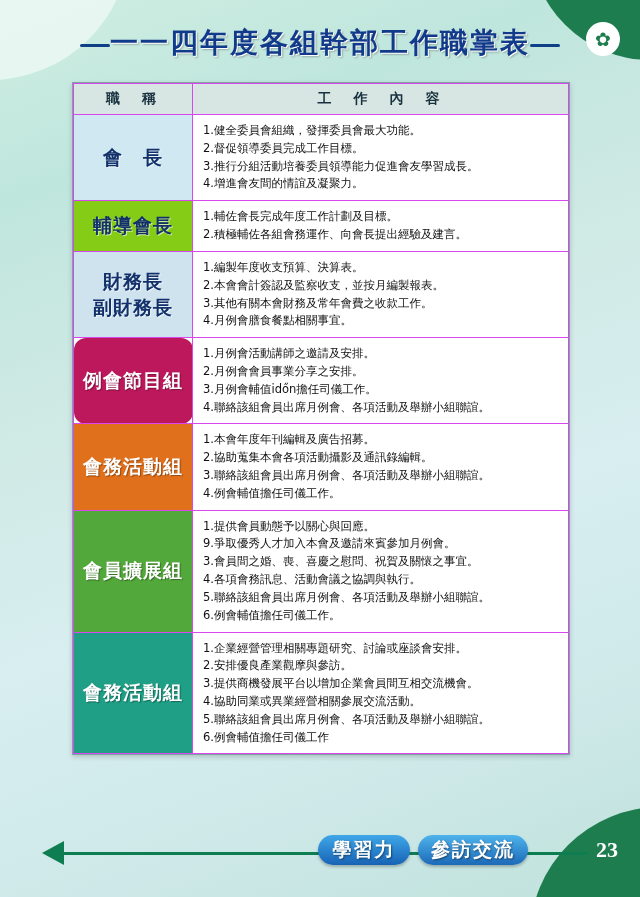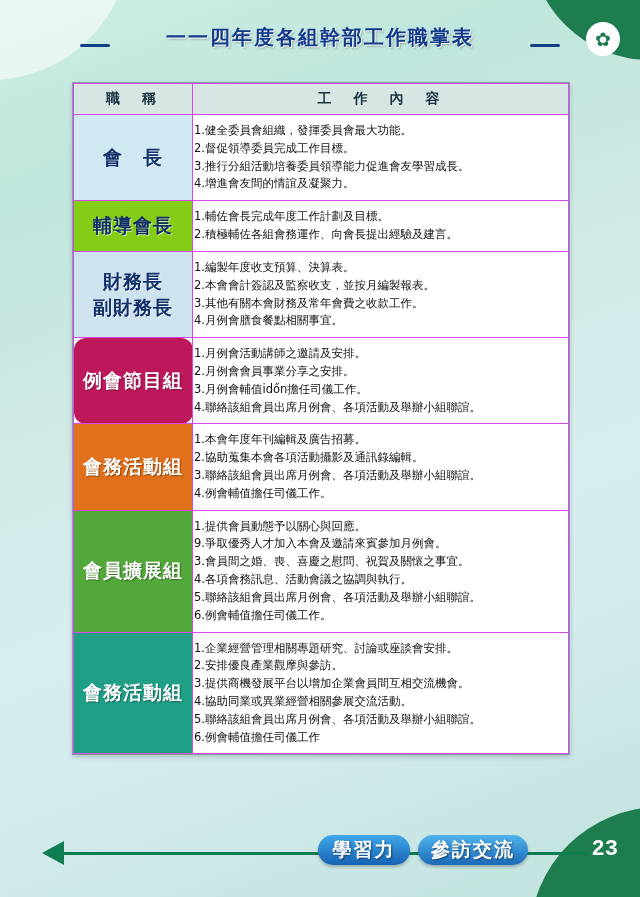--- a/index.html
+++ b/index.html
@@ -56,21 +56,21 @@
     color: #1e7d4e;
     font-size: 19px;
     line-height: 1;
   }
   .title {
     position: absolute;
     left: 0; right: 0; top: 24px;
     text-align: center;
     font-family: "DejaVu Serif", "Liberation Serif", serif;
     font-weight: bold;
-    font-size: 20px;
+    font-size: 28px;
     letter-spacing: 2px;
     color: #123a8a;
     text-shadow: 1px 1px 0 #ffffff, 2px 2px 2px rgba(0,0,0,.25);
   }
   .title-rule-left, .title-rule-right {
     position: absolute;
     top: 44px;
     height: 3px;
     background: #0f3f86;
     border-radius: 2px;
@@ -115,21 +115,21 @@
     line-height: 1.35;
     padding: 8px 2px;
     letter-spacing: 1px;
     color: #12306a;
     text-shadow: 1px 1px 0 rgba(255,255,255,.6);
     margin-top: 36px;
   }
   td.role.light { color: #ffffff; text-shadow: 1px 1px 1px rgba(0,0,0,.35); }
   td.content {
     background: #ffffff;
-    padding: 7px 8px 7px 1px;
+    padding: 7px 8px 7px 10px;
     font-size: 11.5px;
     line-height: 1.55;
     color: #111111;
   }
   td.content div { white-space: nowrap; }
 
   
   .footer {
     position: absolute;
     left: 0; right: 0; bottom: 24px;
@@ -173,21 +173,21 @@
     background: linear-gradient(180deg, #3fa7e8 0%, #1763b5 100%);
   }
   .pill-2 {
     left: 418px; width: 110px;
     background: linear-gradient(180deg, #4fb3ec 0%, #1b6ab8 100%);
   }
   .page-num {
     position: absolute;
     right: 22px;
     top: 4px;
-    font-family: Liberation Mono, monospace;
+    font-family: Liberation Serif, serif;
     font-weight: bold;
     font-size: 22px;
     color: #ffffff;
   }
 </style>
 </head>
 <body>
 
 <div class="page">
   <div class="corner-tl"></div>

